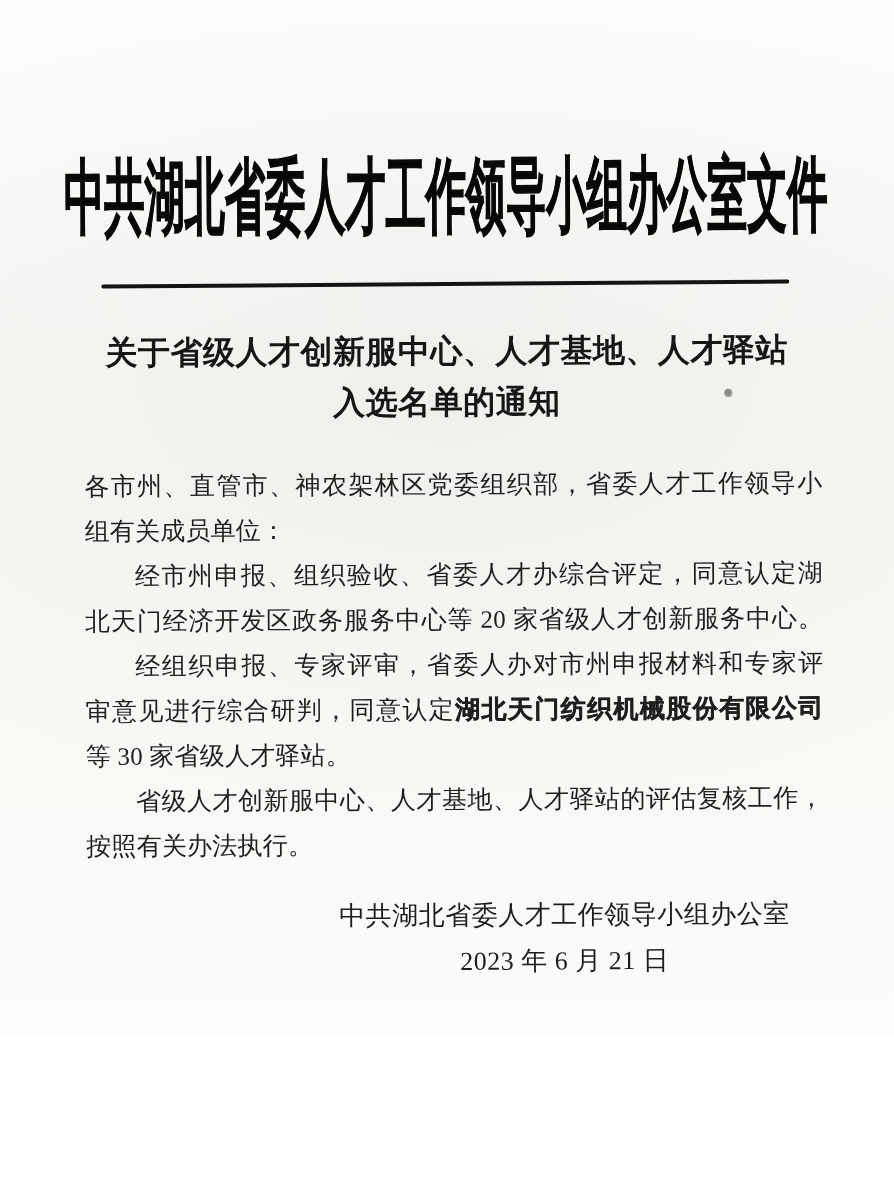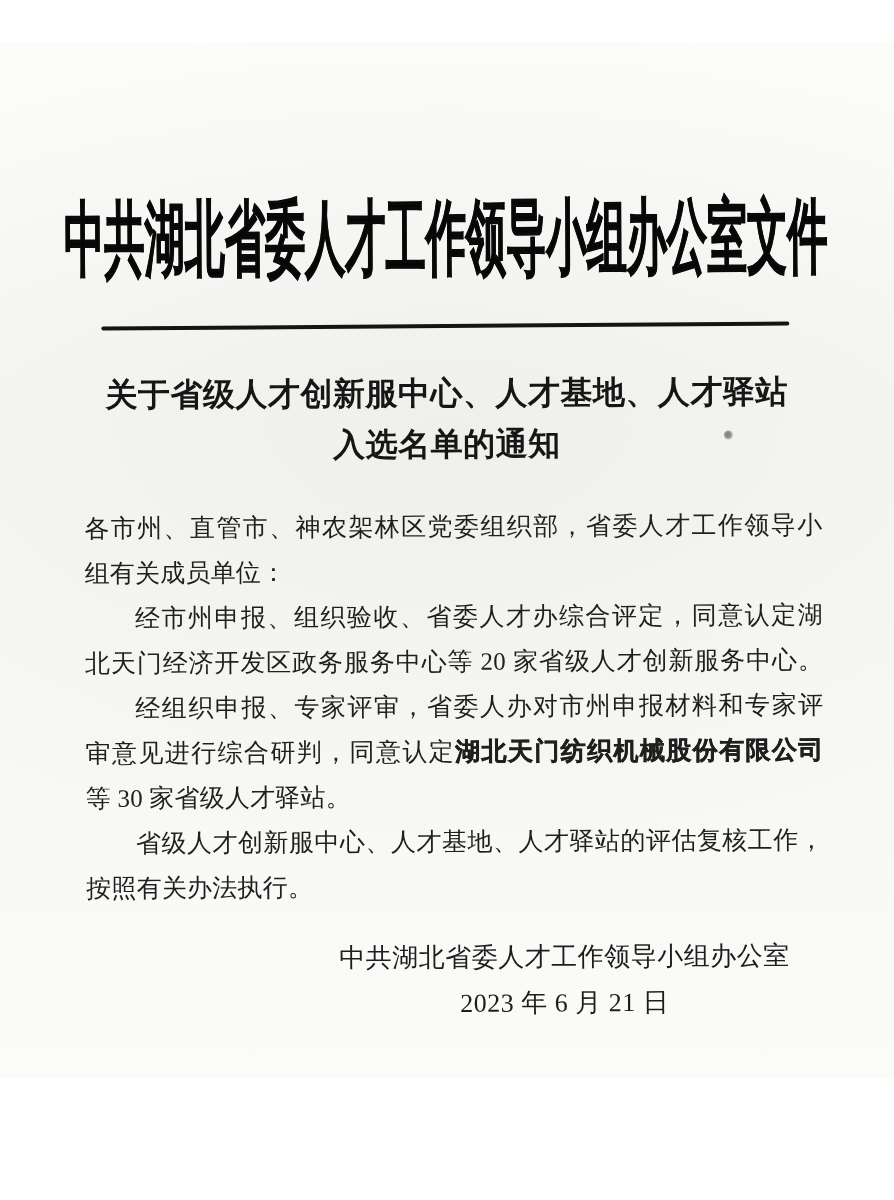--- a/index.html
+++ b/index.html
@@ -8,21 +8,20 @@
     font-family: "Liberation Serif", serif;
     overflow: hidden;
   }
   .page {
     position: relative;
     width: 894px; height: 1036px;
     background:
       radial-gradient(ellipse 120% 60% at 50% 38%, rgba(60,60,55,0.045), rgba(0,0,0,0) 70%),
       linear-gradient(180deg, #fcfcfa 0%, #f7f7f4 35%, #f8f8f5 75%, #fbfbf9 100%);
     overflow: hidden;
-    margin-top: 42px;
   }
   .doc {
     position: absolute; inset: 0;
     transform: rotate(-0.3deg);
     transform-origin: 50% 40%;
     color: #222;
   }
 
   
   .letterhead-wrap {

